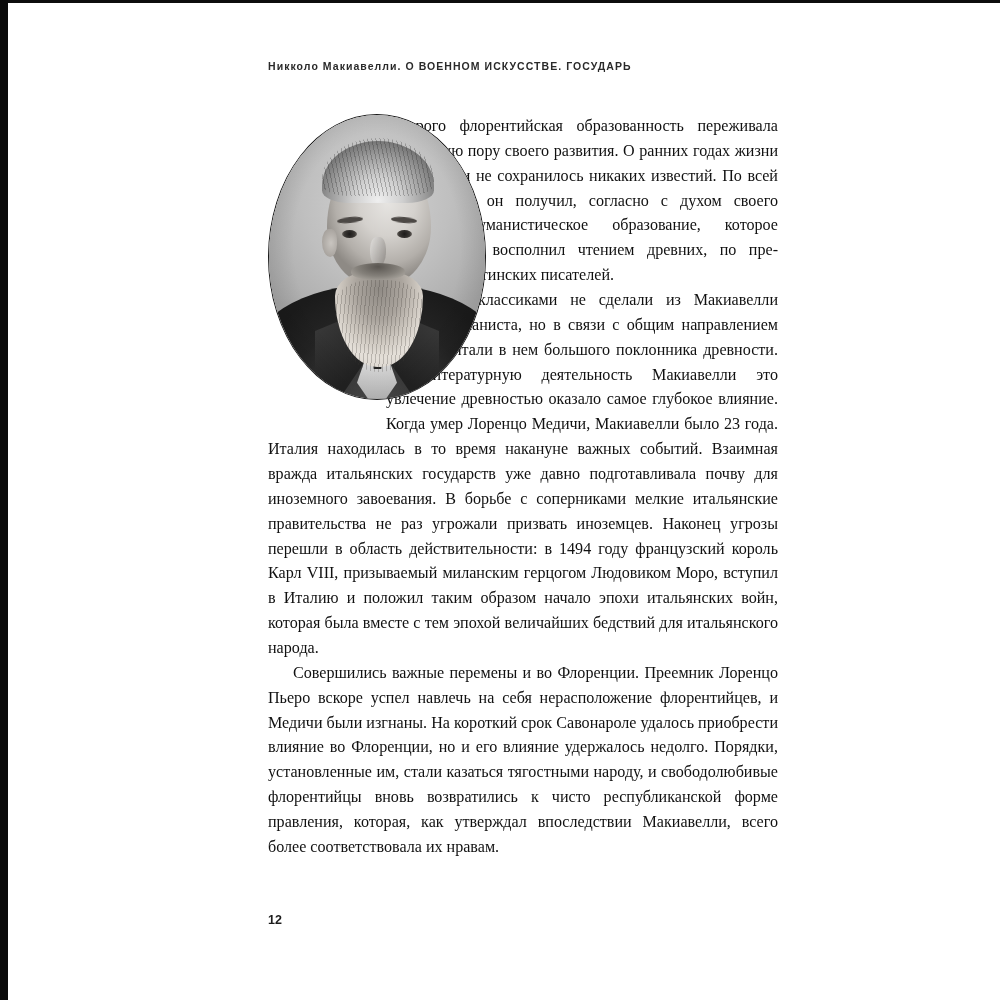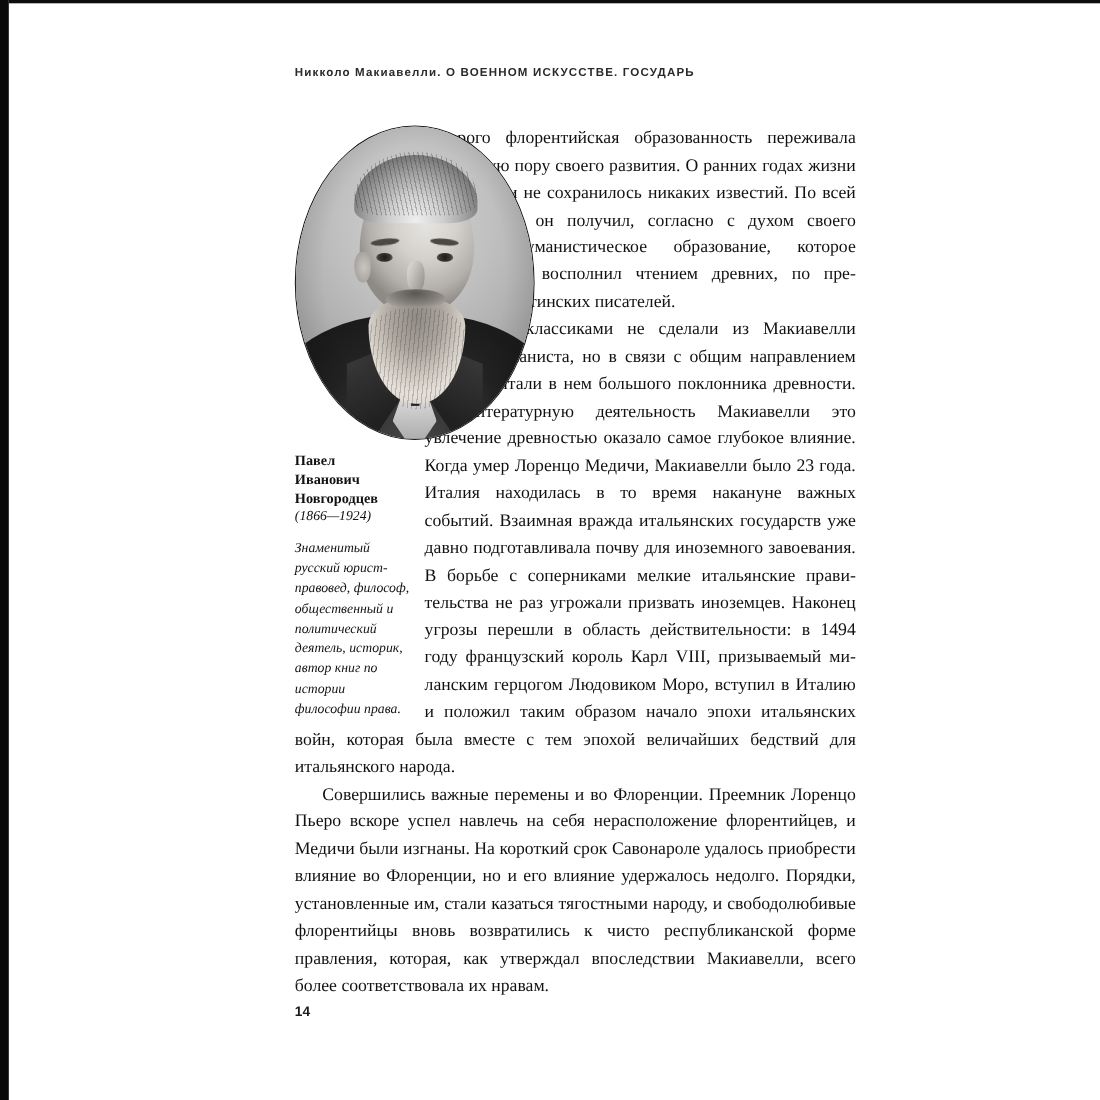--- a/index.html
+++ b/index.html
@@ -307,33 +307,26 @@
           <div class="ph ph-eye" id="ph-eye-l"></div>
           <div class="ph ph-eye" id="ph-eye-r"></div>
           <div class="ph" id="ph-nose"></div>
           <div class="ph" id="ph-beard"></div>
           <div class="ph" id="ph-beard-tex"></div>
           <div class="ph" id="ph-moustache"></div>
           <div class="ph" id="ph-vignette"></div>
         </div>
       </div>
 
-      <div id="caption">
-        <div class="cap-name">Павел</div>
-        <div class="cap-name">Иванович</div>
-        <div class="cap-name">Новгородцев</div>
-        <div class="cap-dates">(1866—1924)</div>
-        <div class="cap-bio">Знаменитый русский юрист-правовед, философ, общественный и политический деятель, историк, автор книг по истории философии права.</div>
-      </div>
 
     </div>
 
     <div id="body-text">
       <p class="first">которого флорентийская образован­ность переживала блестящую пору своего развития. О ранних годах жизни Макиавелли не сохранилось никаких известий. По всей вероят­ности, он получил, согласно с духом своего времени, гуманистическое образование, которое впоследствии восполнил чтением древних, по пре­имуществу латинских писателей.</p>
       <p>Занятия классиками не сделали из Макиавелли ученого гуманиста, но в связи с общим направлением века воспитали в нем большого поклонника древности. На литера­турную деятельность Макиавелли это увлечение древностью оказало самое глубокое вли­яние. Когда умер Лоренцо Медичи, Макиавелли было 23 года. Италия находилась в то время накануне важных событий. Взаимная вражда итальянских государств уже давно подготавливала почву для иноземного завоева­ния. В борьбе с соперниками мелкие итальянские прави­тельства не раз угрожали призвать иноземцев. Наконец угрозы перешли в область действительности: в 1494 году французский король Карл VIII, призываемый ми­ланским герцогом Людовиком Моро, вступил в Италию и положил таким образом начало эпохи итальянских войн, которая была вместе с тем эпохой величайших бедствий для итальянского народа.</p>
       <p>Совершились важные перемены и во Флоренции. Преемник Лоренцо Пьеро вскоре успел навлечь на себя нерасположение флорентийцев, и Медичи были изгна­ны. На короткий срок Савонароле удалось приобрести влияние во Флоренции, но и его влияние удержалось недолго. Порядки, установленные им, стали казаться тягостными народу, и свободолюбивые флорентийцы вновь возвратились к чисто республиканской форме правления, которая, как утверждал впоследствии Макиавелли, всего более соответствовала их нравам.</p>
     </div>
 
   </div>
 
-  <div id="folio">14</div>
+  <div id="folio">12</div>
 
 </div>
 
 </body></html>

